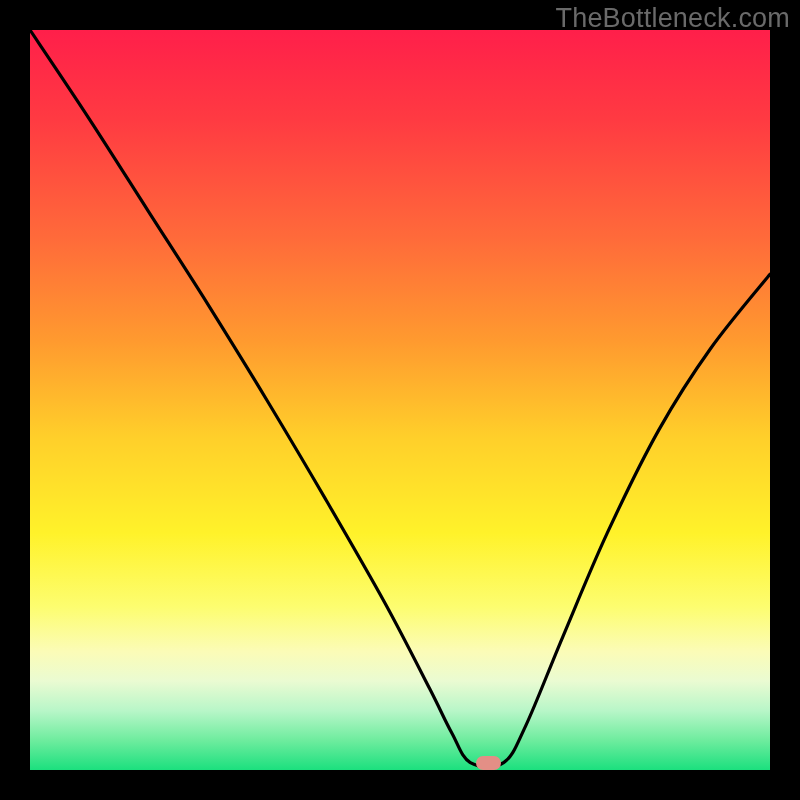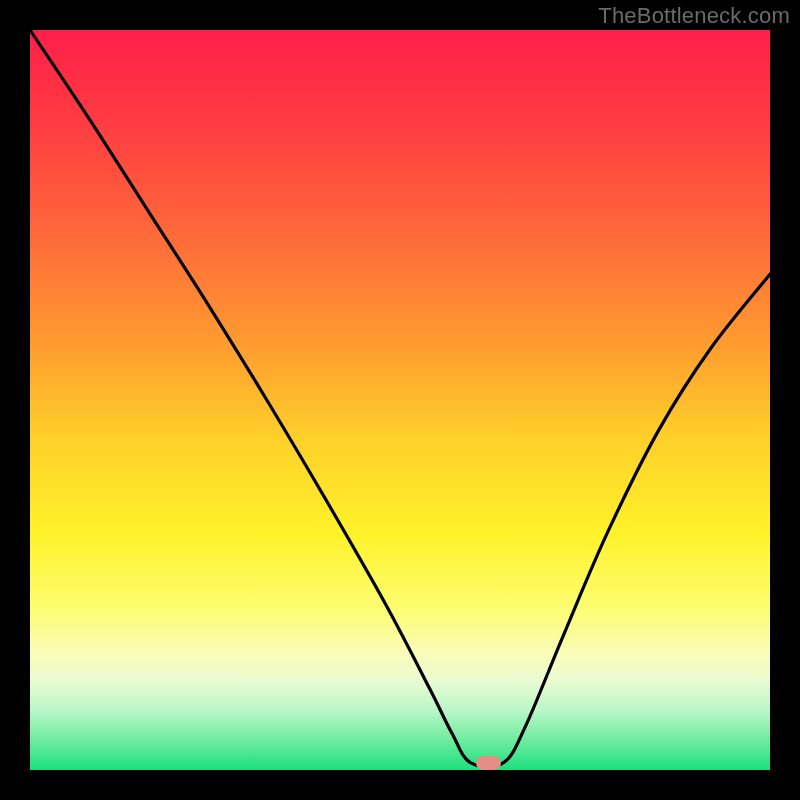--- a/index.html
+++ b/index.html
@@ -15,21 +15,21 @@
     width: 800px;
     height: 800px;
     background: #000;
     box-sizing: border-box;
   }
   .watermark {
     position: absolute;
     top: 3px;
     right: 10px;
     color: #6a6a6a;
-    font-size: 22px;
+    font-size: 27px;
     font-weight: 500;
     letter-spacing: 0.2px;
     z-index: 10;
   }
   .plot-area {
     position: absolute;
     left: 30px;
     top: 30px;
     width: 740px;
     height: 740px;

